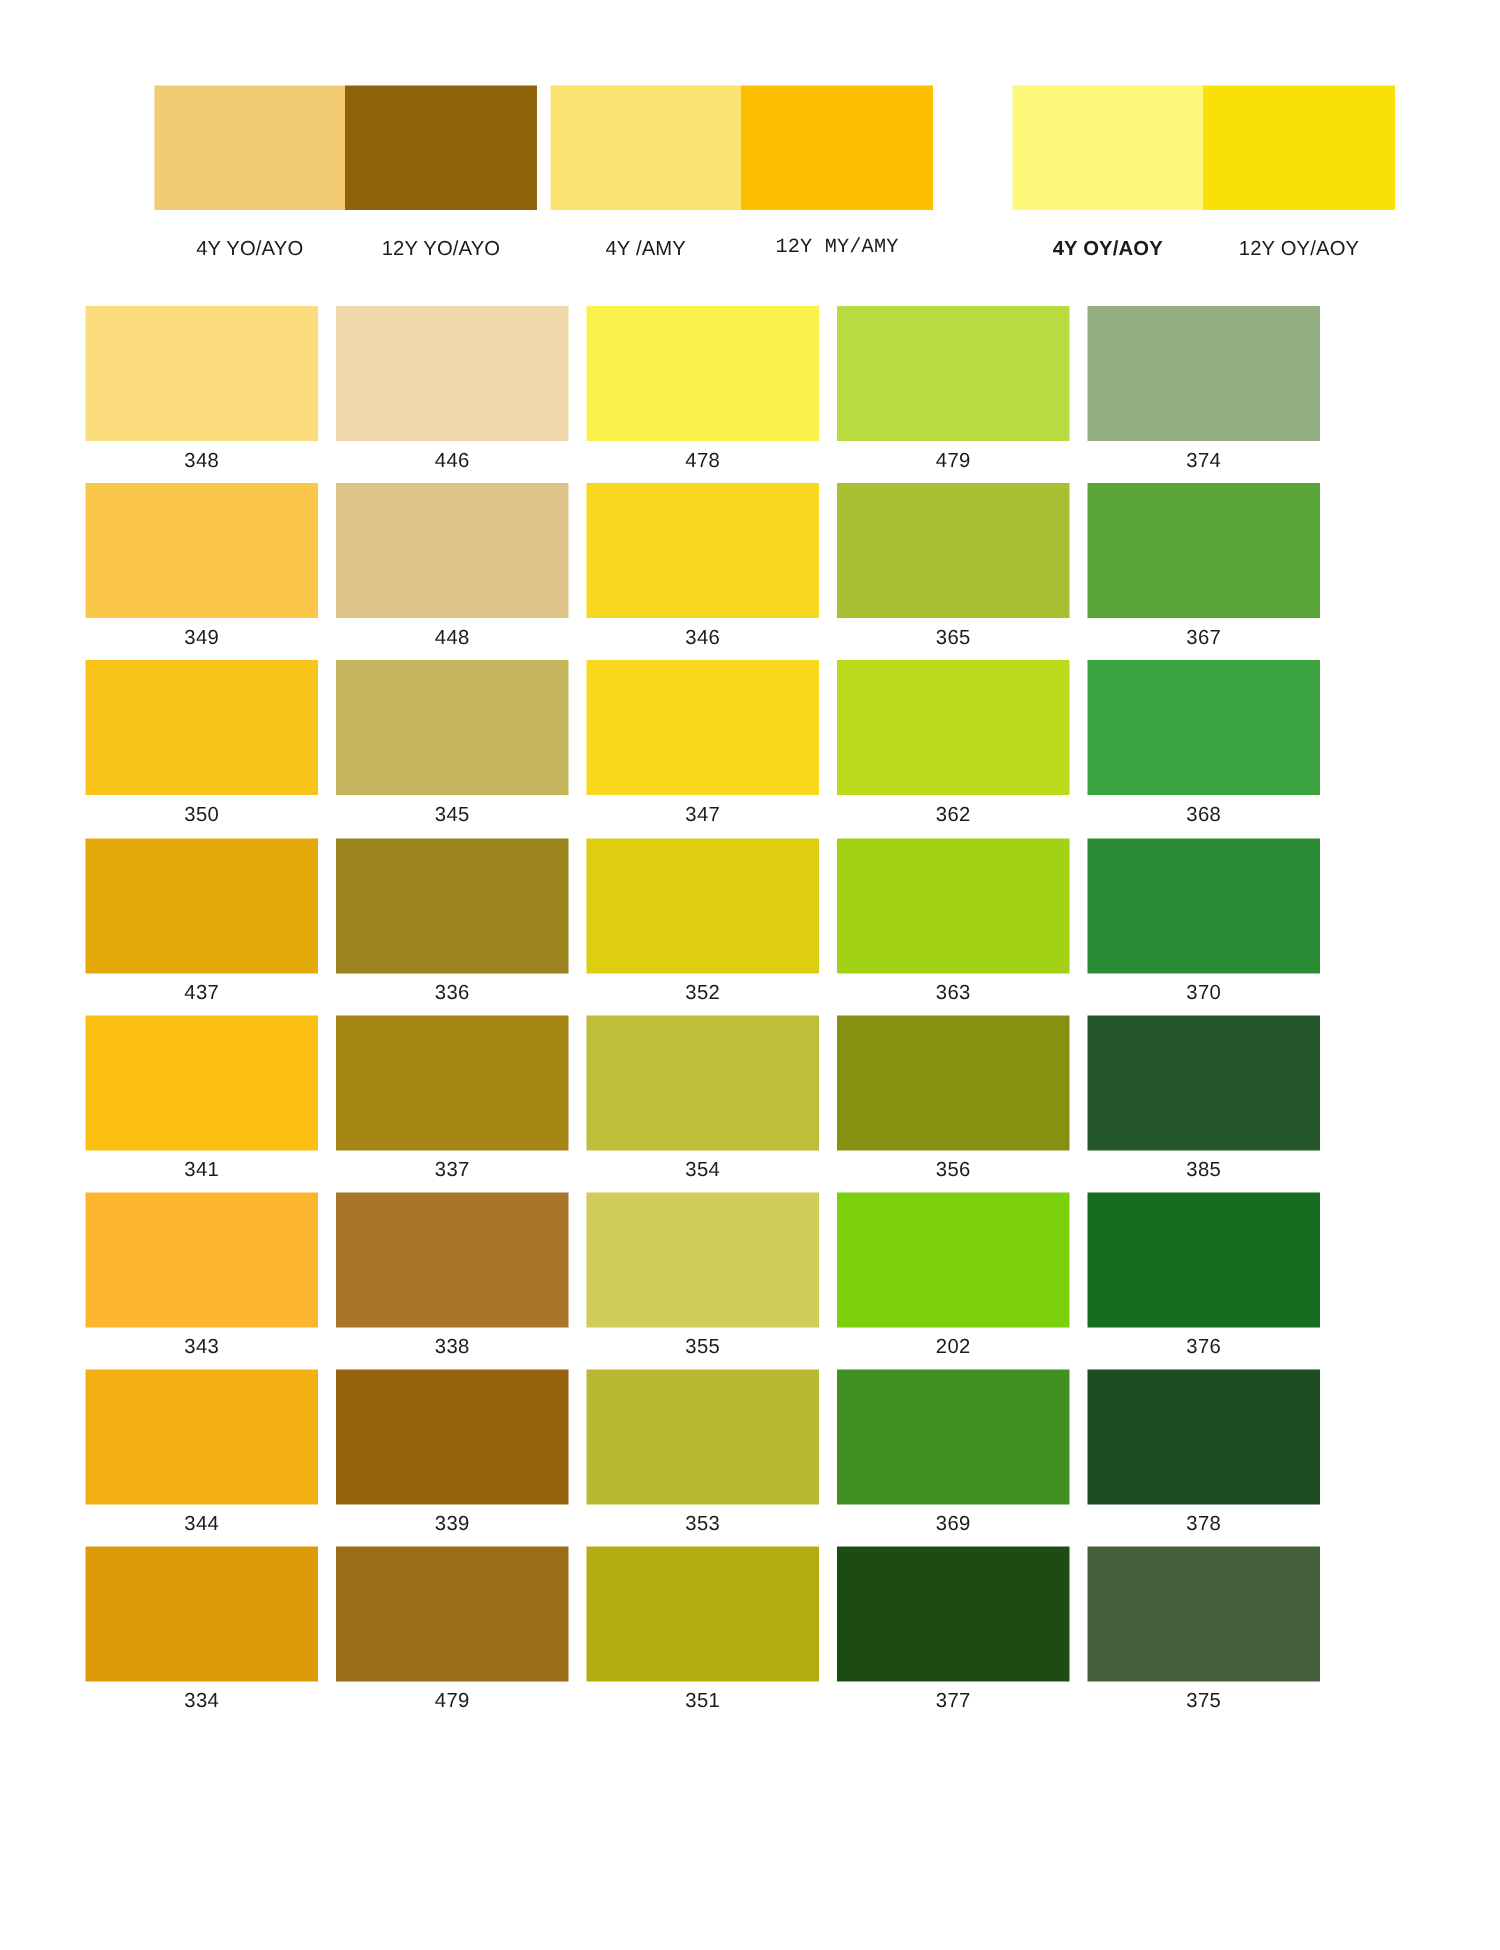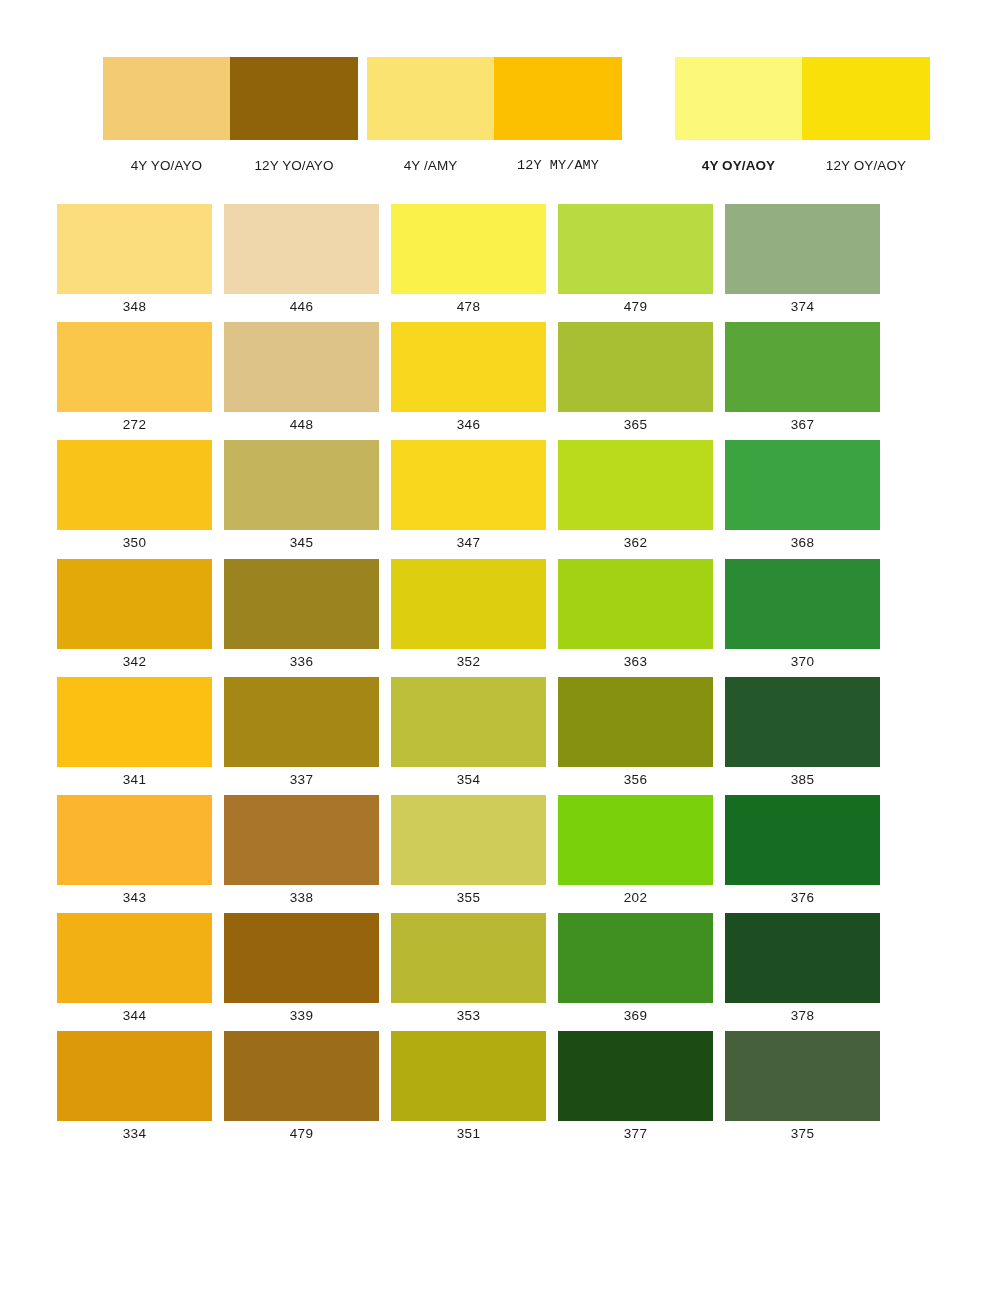--- a/index.html
+++ b/index.html
@@ -133,21 +133,21 @@
         <div class="cell-label">479</div>
       </div>
       <div class="grid-cell">
         <div class="cell-swatch" title="374" style="background: rgb(147, 174, 129);"></div>
         <div class="cell-label">374</div>
       </div>
     </div>
     <div class="grid-row">
       <div class="grid-cell">
         <div class="cell-swatch" title="349" style="background: rgb(251, 199, 75);"></div>
-        <div class="cell-label">272</div>
+        <div class="cell-label">349</div>
       </div>
       <div class="grid-cell">
         <div class="cell-swatch" title="448" style="background: rgb(221, 195, 136);"></div>
         <div class="cell-label">448</div>
       </div>
       <div class="grid-cell">
         <div class="cell-swatch" title="346" style="background: rgb(247, 216, 31);"></div>
         <div class="cell-label">346</div>
       </div>
       <div class="grid-cell">
@@ -177,21 +177,21 @@
         <div class="cell-label">362</div>
       </div>
       <div class="grid-cell">
         <div class="cell-swatch" title="368" style="background: rgb(59, 163, 64);"></div>
         <div class="cell-label">368</div>
       </div>
     </div>
     <div class="grid-row">
       <div class="grid-cell">
         <div class="cell-swatch" title="342" style="background: rgb(227, 169, 8);"></div>
-        <div class="cell-label">342</div>
+        <div class="cell-label">437</div>
       </div>
       <div class="grid-cell">
         <div class="cell-swatch" title="336" style="background: rgb(155, 132, 32);"></div>
         <div class="cell-label">336</div>
       </div>
       <div class="grid-cell">
         <div class="cell-swatch" title="352" style="background: rgb(221, 207, 16);"></div>
         <div class="cell-label">352</div>
       </div>
       <div class="grid-cell">

